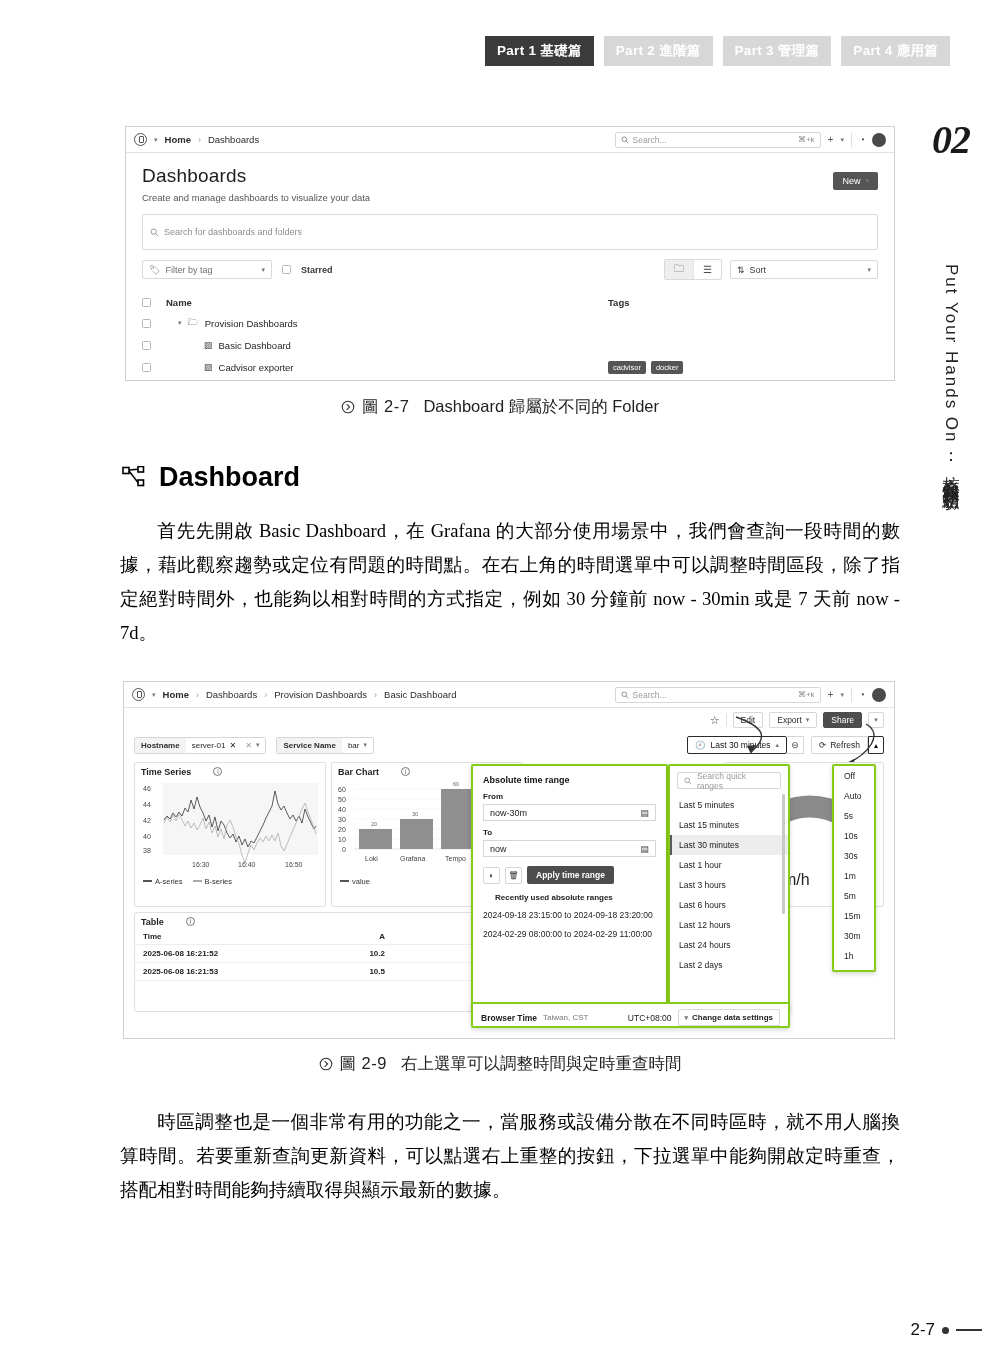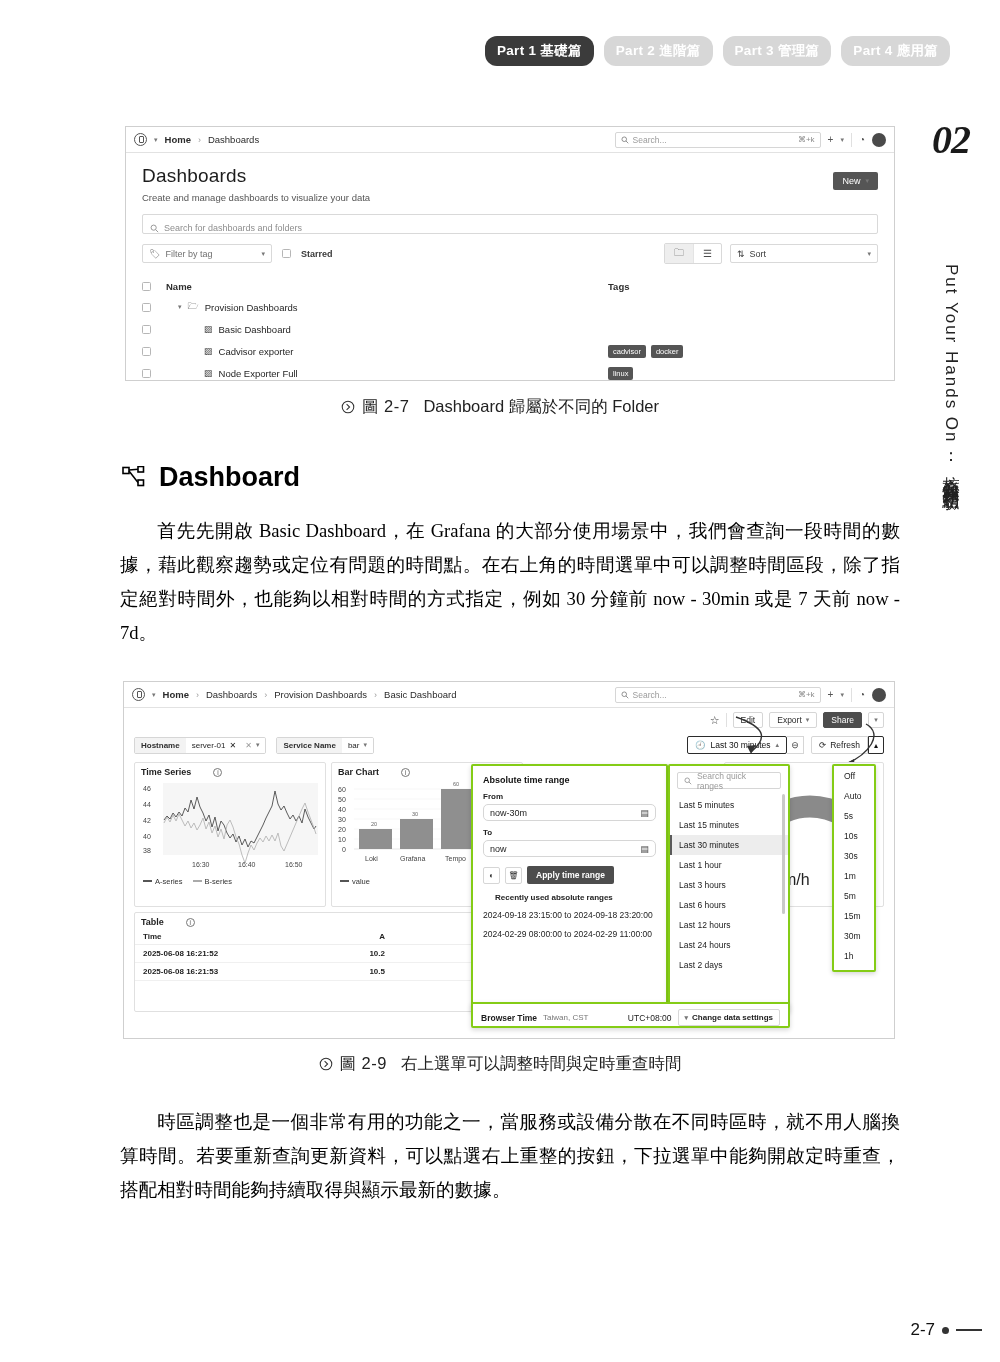--- a/index.html
+++ b/index.html
@@ -11,21 +11,21 @@
     position: relative;
     overflow: hidden;
   }
   .page { position: absolute; inset: 0; }
 
   
   .part-tabs { position: absolute; left: 485px; top: 36px; display: flex; align-items: flex-end; }
   .part-tab {
     position: relative; height: 30px; display: flex; align-items: center; justify-content: center;
     font-size: 13.5px; font-weight: bold; letter-spacing: .3px;
-    padding: 0 12px; color: #ffffff; background: #d7d7d7; margin-right: 10px; border-radius: 12px;
+    padding: 0 12px; color: #ffffff; background: #d7d7d7; margin-right: 10px;
   }
   .part-tab.active { background: #3b3b3b; color: #ffffff; }
   .part-tab::after {
     content: ""; position: absolute; right: -10px; top: 0; width: 10px; height: 30px;
     background: linear-gradient(to bottom right, #ffffff 0 50%, transparent 50% 100%);
   }
   .part-tab:last-child { margin-right: 0; }
   .part-tab.active::after { background: linear-gradient(to bottom right, #ffffff 0 50%, transparent 50% 100%); }
 
   
@@ -92,22 +92,22 @@
 
   
   .d-body { padding: 12px 16px 0 16px; }
   .d-title { font-size: 19px; font-weight: 400; color: #1c1c1c; letter-spacing: .2px; }
   .d-sub { font-size: 9.5px; color: #555; margin-top: 5px; }
   .btn-new {
     position: absolute; right: 16px; top: 45px; background: #555; color: #fff;
     font-size: 9px; padding: 4px 9px; border-radius: 2px; display: flex; gap: 5px; align-items: center;
   }
   .d-searchbox {
-    margin-top: 11px; height: 20px; border: 1px solid #d9d9d9; border-radius: 2px;
-    display: flex; align-items: flex-end; gap: 5px; padding: 0 7px;
+    margin-top: 11px; height: 36px; border: 1px solid #d9d9d9; border-radius: 2px;
+    display: flex; align-items: center; gap: 5px; padding: 0 7px;
   }
   .d-searchbox .ph { font-size: 9px; color: #8e8e8e; }
   .d-filters { margin-top: 9px; display: flex; align-items: center; gap: 10px; }
   .sel-tag {
     width: 130px; height: 19px; border: 1px solid #d9d9d9; border-radius: 2px;
     display: flex; align-items: center; gap: 5px; padding: 0 6px; font-size: 9px; color: #707070;
   }
   .sel-tag .caret { margin-left: auto; }
   .chk { width: 9px; height: 9px; border: 1px solid #b6b6b6; border-radius: 1.5px; }
   .starred-lbl { font-size: 9px; font-weight: bold; color: #3a3a3a; }
@@ -153,21 +153,21 @@
     gap: 5px; padding: 0 7px; font-size: 8.5px; color: #111; background: #fff;
   }
   .tp-zoom { width: 17px; height: 18px; border: 1px solid #d6d6d6; border-left: none; display: flex; align-items: center; justify-content: center; font-size: 9px; color: #444; }
   .refresh-grp { display: flex; align-items: stretch; margin-left: 7px; }
   .refresh-btn { border: 1px solid #d6d6d6; border-radius: 2px 0 0 2px; height: 18px; display: flex; align-items: center; gap: 4px; padding: 0 7px; font-size: 8.5px; color: #222; }
   .refresh-caret { border: 1.5px solid #2b2b2b; border-radius: 0 2px 2px 0; width: 16px; height: 18px; display: flex; align-items: center; justify-content: center; font-size: 8px; }
 
   
   .panels { position: relative; padding: 4px 10px 0 10px; }
   .panel { border: 1px solid #e0e0e0; border-radius: 2px; background: #fff; }
-  .panel-head { display: flex; align-items: center; gap: 22px; padding: 4px 6px 2px 6px; font-size: 9px; font-weight: bold; color: #1f1f1f; }
+  .panel-head { display: flex; gap: 22px; padding: 4px 6px 2px 6px; font-size: 9px; font-weight: bold; color: #1f1f1f; }
   .info-i { width: 9px; height: 9px; border: 1px solid #777; border-radius: 50%; font-size: 6.5px; line-height: 8px; text-align: center; color: #555; font-weight: normal; }
 
   .legend { display: flex; gap: 10px; align-items: center; font-size: 7.5px; color: #333; padding: 2px 0 3px 8px; }
   .legend .swatch { display: inline-block; width: 9px; height: 2px; background: #555; margin-right: 3px; vertical-align: 2px; }
   .legend .swatch.light { background: #aaa; }
 
   .ax-lbl { font-size: 7px; fill: #444; font-family: "Liberation Sans", sans-serif; }
   .bar-lbl { font-size: 5.5px; fill: #666; font-family: "Liberation Sans", sans-serif; }
 
   .tbl-head { display: flex; font-size: 8px; font-weight: bold; color: #222; padding: 3px 0; border-bottom: 1px solid #eee; }
@@ -176,21 +176,21 @@
   .tc-a { width: 110px; text-align: right; }
 
   
   .pop {
     position: absolute; background: #fff; border: 2px solid #84cc16; border-radius: 2px;
     box-shadow: 0 2px 5px rgba(0,0,0,.16); z-index: 20;
   }
   .pop-title { font-size: 9px; font-weight: bold; color: #111; }
   .fld-lbl { font-size: 8px; font-weight: bold; color: #222; margin-top: 7px; }
   .fld {
-    margin-top: 3px; height: 17px; border: 1px solid #d6d6d6; border-radius: 5px;
+    margin-top: 3px; height: 17px; border: 1px solid #d6d6d6; border-radius: 0;
     display: flex; align-items: center; padding: 0 6px; font-size: 9px; color: #1b1b1b;
   }
   .fld .cal { margin-left: auto; font-size: 9px; color: #444; }
   .apply-row { display: flex; align-items: center; gap: 5px; margin-top: 9px; }
   .sq-btn { width: 17px; height: 17px; border: 1px solid #d6d6d6; border-radius: 2px; display: flex; align-items: center; justify-content: center; font-size: 8px; color: #333; }
   .apply-btn { background: #4d4d4d; color: #fff; font-size: 8.5px; font-weight: bold; padding: 4px 9px; border-radius: 2px; }
   .recent-t { font-size: 8px; font-weight: bold; color: #222; margin-top: 9px; padding-left: 12px; }
   .recent-i { font-size: 8.5px; color: #1b1b1b; margin-top: 7px; line-height: 12px; }
 
   .quick-search { height: 17px; border: 1px solid #d6d6d6; border-radius: 2px; display: flex; align-items: center; gap: 5px; padding: 0 6px; font-size: 8.5px; color: #9a9a9a; margin: 6px 7px; }

